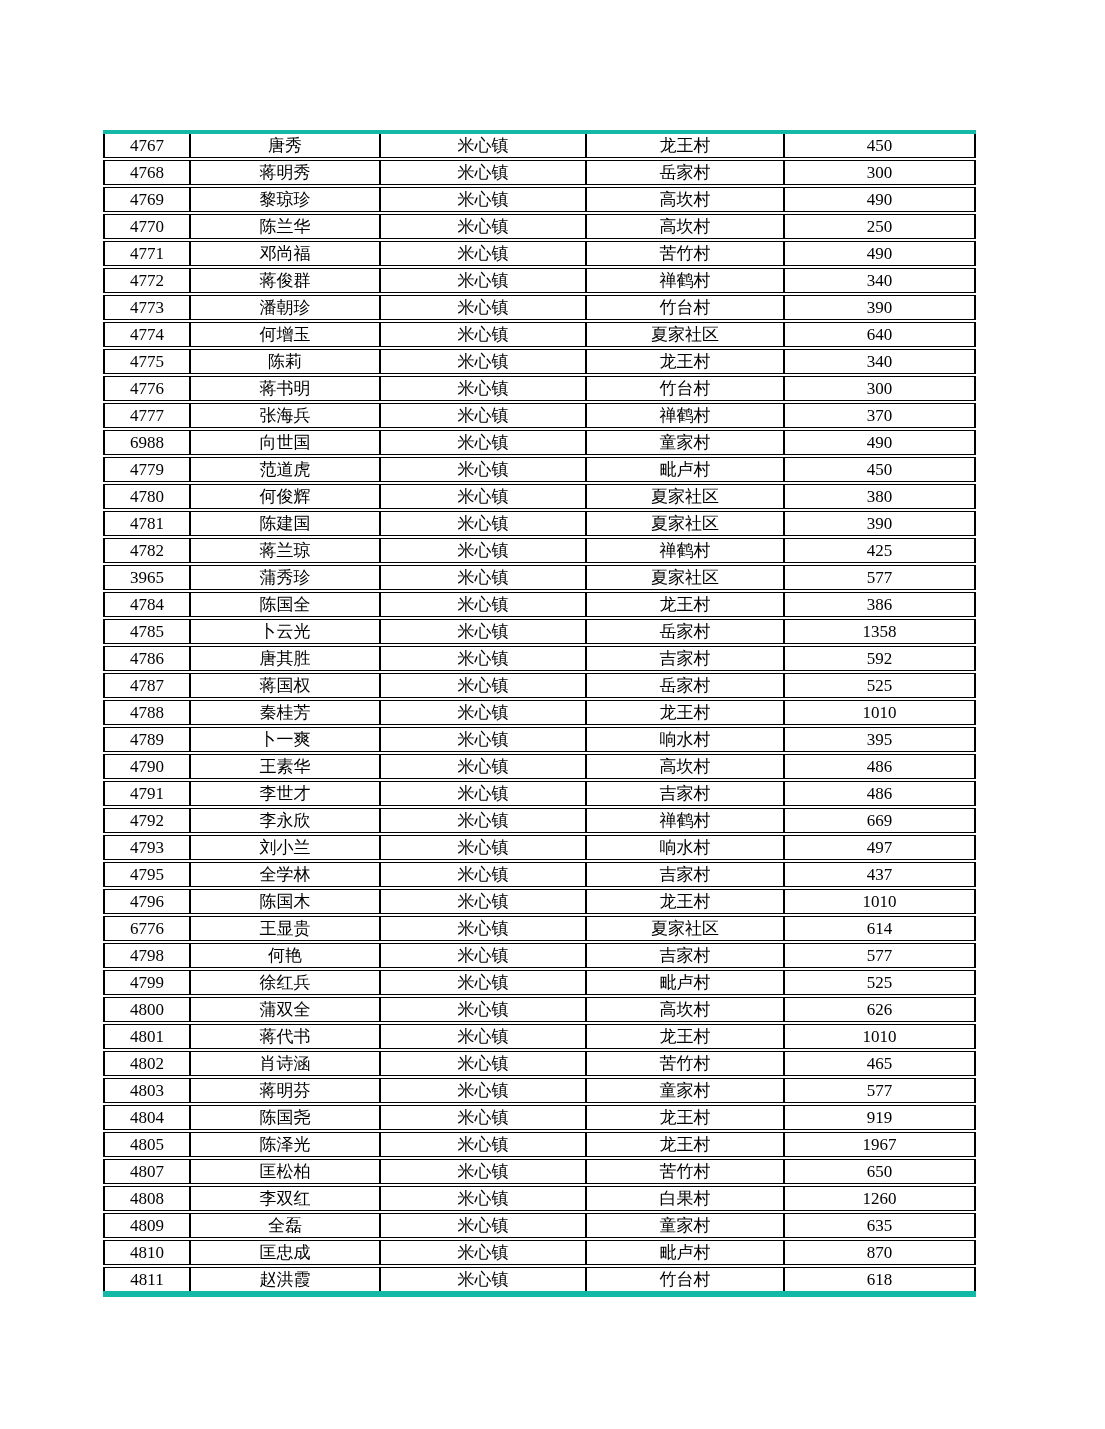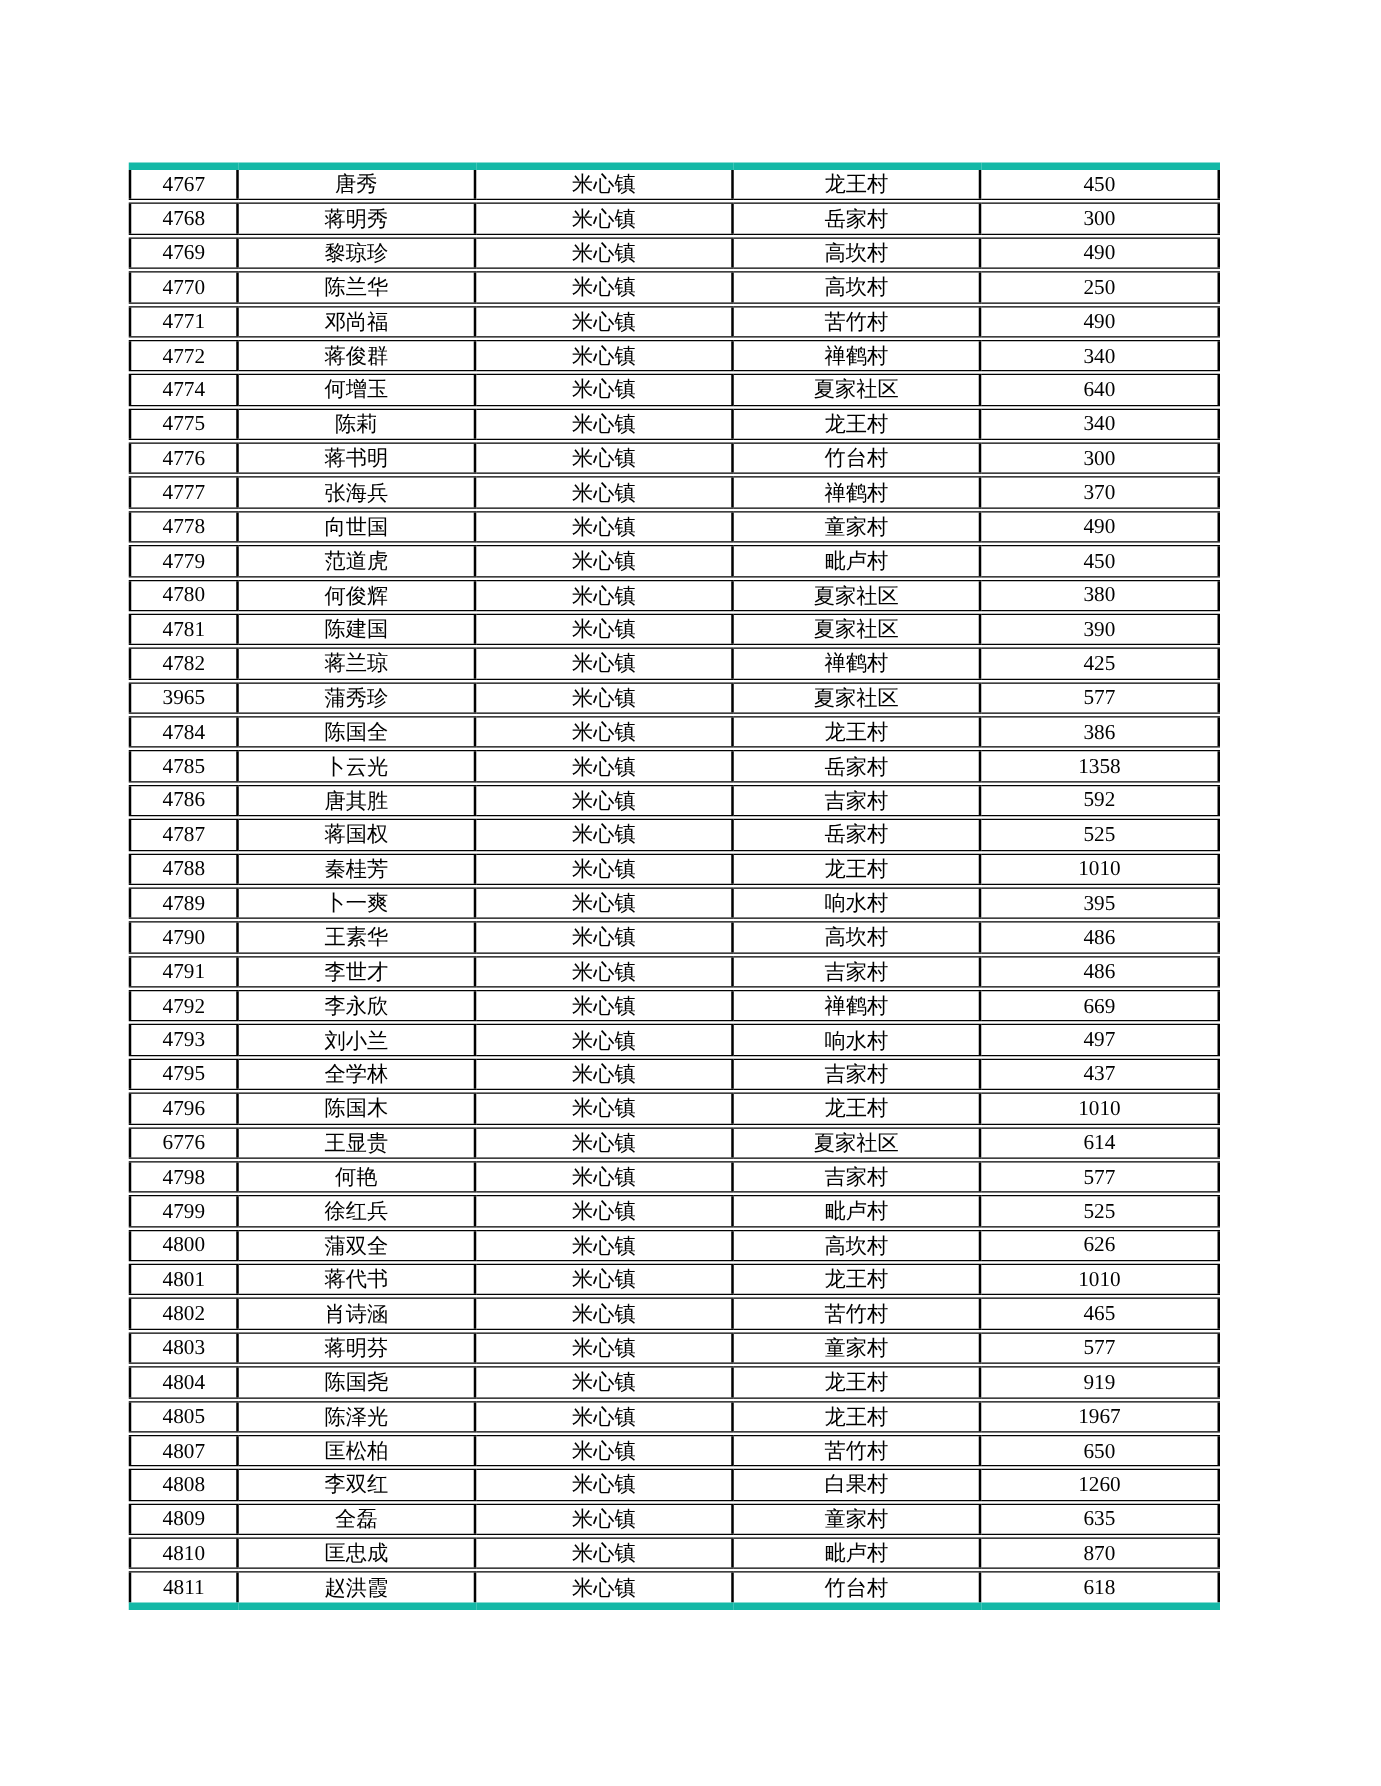--- a/index.html
+++ b/index.html
@@ -30,21 +30,21 @@
     border-left: 2px solid #000000;
     border-right: 2px solid #000000;
     border-top: 4px double #000000;
     border-bottom: 4px double #000000;
     text-align: center;
     vertical-align: middle;
     padding: 0;
     overflow: hidden;
     white-space: nowrap;
   }
-  table.records tr:first-child td { border-top: 6px solid #14b8a6; }
+  table.records tr:first-child td { border-top: 4px solid #14b8a6; }
   table.records tr:last-child td { border-bottom: 6px solid #14b8a6; }
 </style>
 </head>
 <body>
 
 <div class="page">
   <table class="records">
     <colgroup>
       <col style="width:86px">
       <col style="width:190px">
@@ -89,20 +89,27 @@
           <td>490</td>
         </tr>
         <tr>
           <td>4772</td>
           <td>蒋俊群</td>
           <td>米心镇</td>
           <td>禅鹤村</td>
           <td>340</td>
         </tr>
         <tr>
+          <td>4773</td>
+          <td>潘朝珍</td>
+          <td>米心镇</td>
+          <td>竹台村</td>
+          <td>390</td>
+        </tr>
+        <tr>
           <td>4774</td>
           <td>何增玉</td>
           <td>米心镇</td>
           <td>夏家社区</td>
           <td>640</td>
         </tr>
         <tr>
           <td>4775</td>
           <td>陈莉</td>
           <td>米心镇</td>
@@ -117,21 +124,21 @@
           <td>300</td>
         </tr>
         <tr>
           <td>4777</td>
           <td>张海兵</td>
           <td>米心镇</td>
           <td>禅鹤村</td>
           <td>370</td>
         </tr>
         <tr>
-          <td>4778</td>
+          <td>6988</td>
           <td>向世国</td>
           <td>米心镇</td>
           <td>童家村</td>
           <td>490</td>
         </tr>
         <tr>
           <td>4779</td>
           <td>范道虎</td>
           <td>米心镇</td>
           <td>毗卢村</td>

